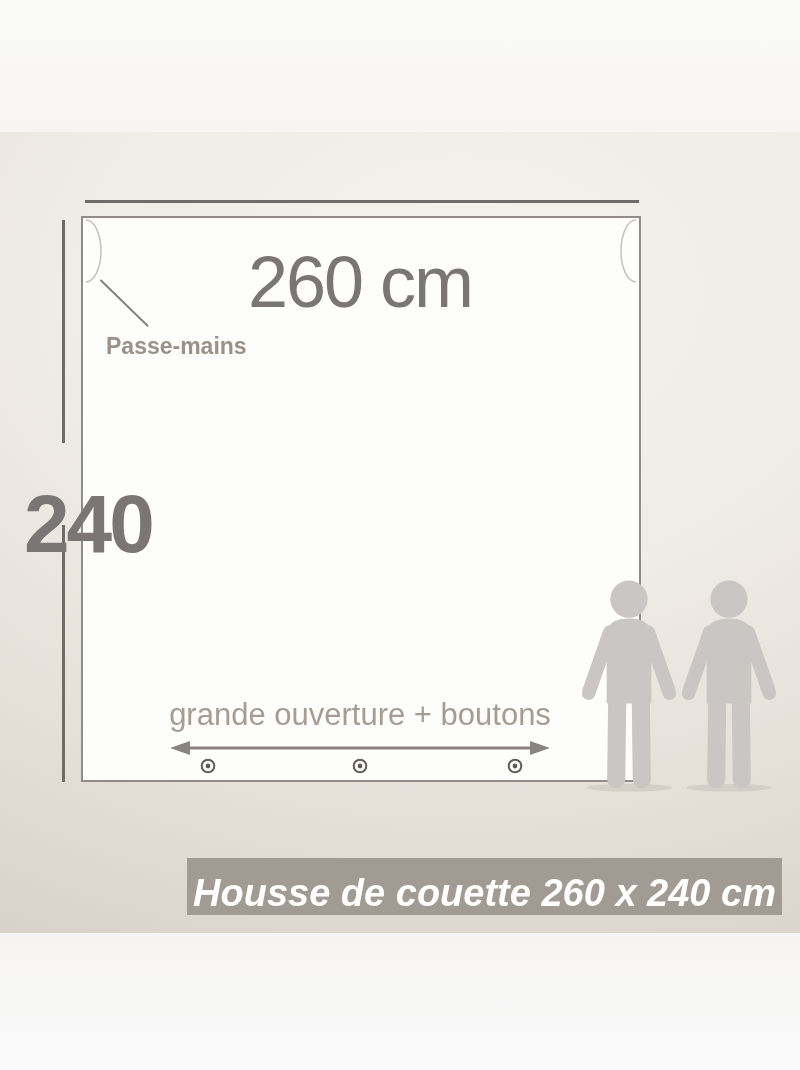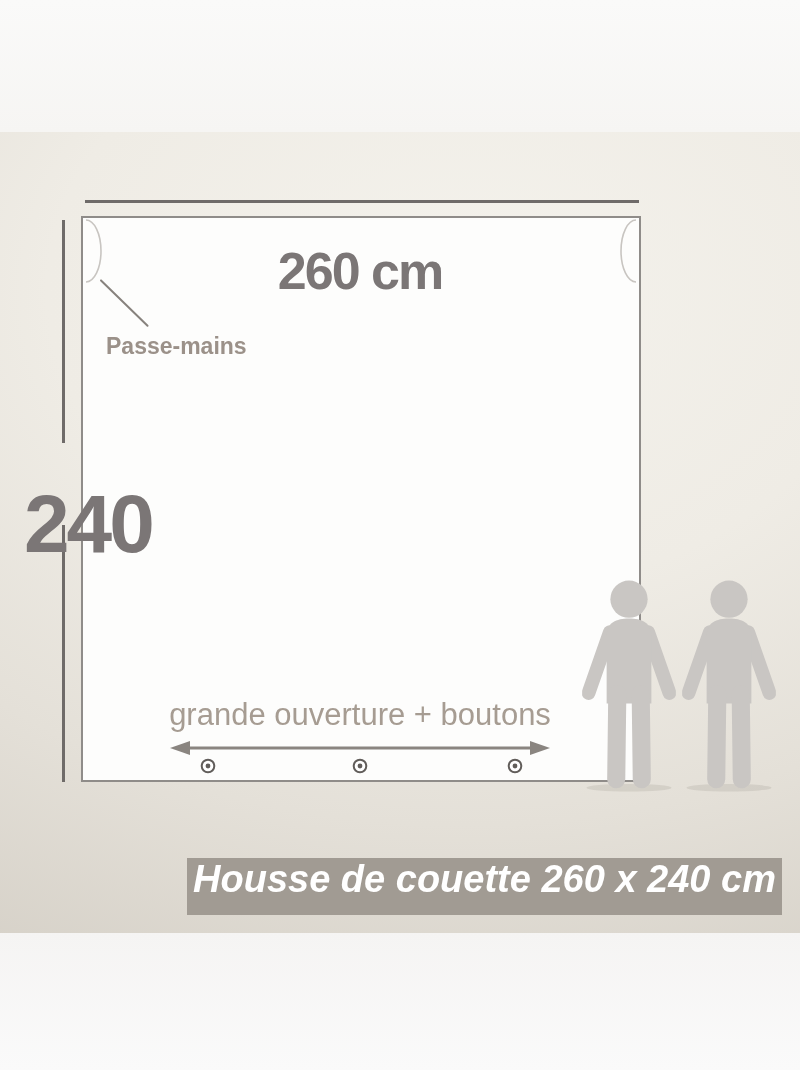--- a/index.html
+++ b/index.html
@@ -42,21 +42,21 @@
     border:2px solid var(--box-border);
     z-index:2;
   }
   .notches{position:absolute;left:0;top:0;width:556px;height:562px;}
   .dim-line{position:absolute;background:var(--dimension-line);z-index:3;}
   .dim-top{left:85px;top:200px;width:554px;height:3px;}
   .dim-left-upper{left:62px;top:220px;width:3px;height:223px;}
   .dim-left-lower{left:62px;top:525px;width:3px;height:257px;}
   .label-260{
     position:absolute;left:160px;top:243px;width:400px;text-align:center;
-    font-size:52px;font-weight:700;letter-spacing:-2px;
+    font-size:72px;font-weight:400;letter-spacing:-2px;
     color:var(--dimension-text);z-index:4;line-height:1.1;
   }
   .label-240{
     position:absolute;left:24px;top:441px;
     font-size:82px;font-weight:700;letter-spacing:-3px;
     color:var(--dimension-text);z-index:4;line-height:1.1;margin-top:38px;
   }
   .label-passe{
     position:absolute;left:106px;top:333px;
     font-size:23px;color:var(--label-text);z-index:4;font-weight:bold;
@@ -75,21 +75,21 @@
   .button-1{left:199px;top:757px;}
   .button-2{left:351px;top:757px;}
   .button-3{left:506px;top:757px;}
   .person{position:absolute;width:94px;height:213px;z-index:5;color:var(--person);}
   .person svg{overflow:visible;}
   .person-1{left:582px;top:579px;}
   .person-2{left:682px;top:579px;}
   .caption-banner{
     position:absolute;left:187px;top:858px;width:595px;height:57px;
     background:var(--banner-background);z-index:6;
-    display:flex;align-items:flex-start;justify-content:center;
+    display:flex;align-items:flex-end;justify-content:center;
   }
   .caption-text{
     color:var(--banner-text);font-size:38px;font-style:italic;font-weight:700;
     letter-spacing:0px;white-space:nowrap;
   }
   svg{display:block;}
 </style>
 </head>
 <body>
 

